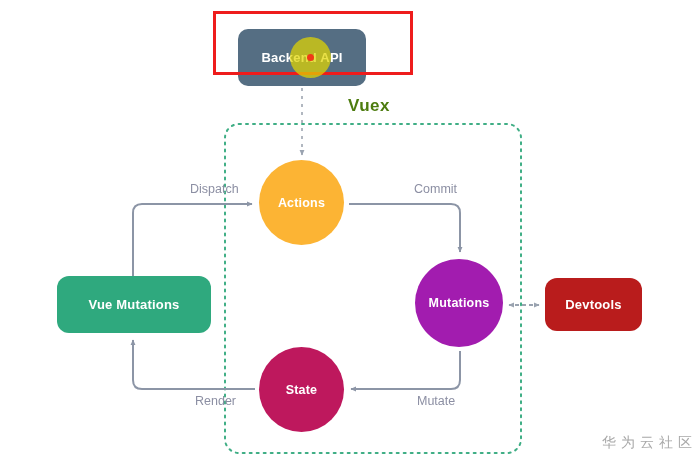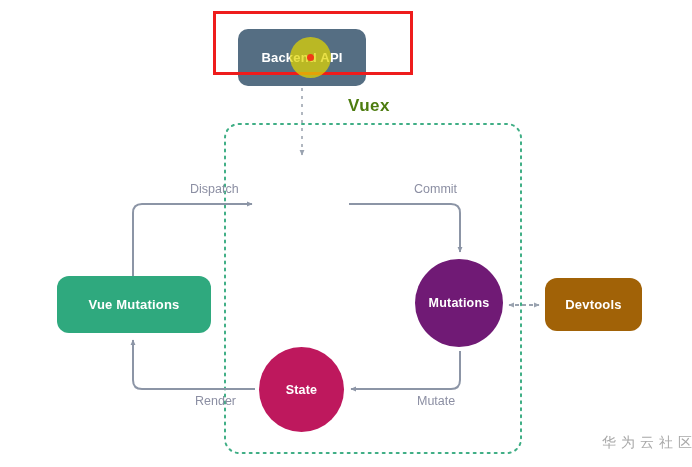--- a/index.html
+++ b/index.html
@@ -58,31 +58,31 @@
     background: #2FA97E;
   }
   #node-devtools {
     left: 545px; top: 278px;
     width: 97px; height: 53px;
     background: #4E6running;
   }
   #node-devtools {
     left: 545px; top: 278px;
     width: 97px; height: 53px;
-    background: #a16207;
+    background: #b91c1c;
   }
   #node-actions {
     left: 259px; top: 160px;
     width: 85px; height: 85px;
     background: #FCB434;
   }
   #node-mutations {
     left: 415px; top: 259px;
     width: 88px; height: 88px;
-    background: #701a75;
+    background: #a21caf;
   }
   #node-state {
     left: 259px; top: 347px;
     width: 85px; height: 85px;
     background: #be185d;
   }
 
   .edge-label {
     position: absolute;
     color: #8C8FA3;
@@ -176,20 +176,23 @@
   </div>
 
   <div class="node rect-node" id="node-vue-components">
     <span>Vue Mutations</span>
   </div>
 
   <div class="node rect-node" id="node-devtools">
     <span>Devtools</span>
   </div>
 
+  <div class="node circle-node" id="node-actions">
+    <span>Actions</span>
+  </div>
 
   <div class="node circle-node" id="node-mutations">
     <span>Mutations</span>
   </div>
 
   <div class="node circle-node" id="node-state">
     <span>State</span>
   </div>
 
   <div class="edge-label" id="label-dispatch">Dispatch</div>

